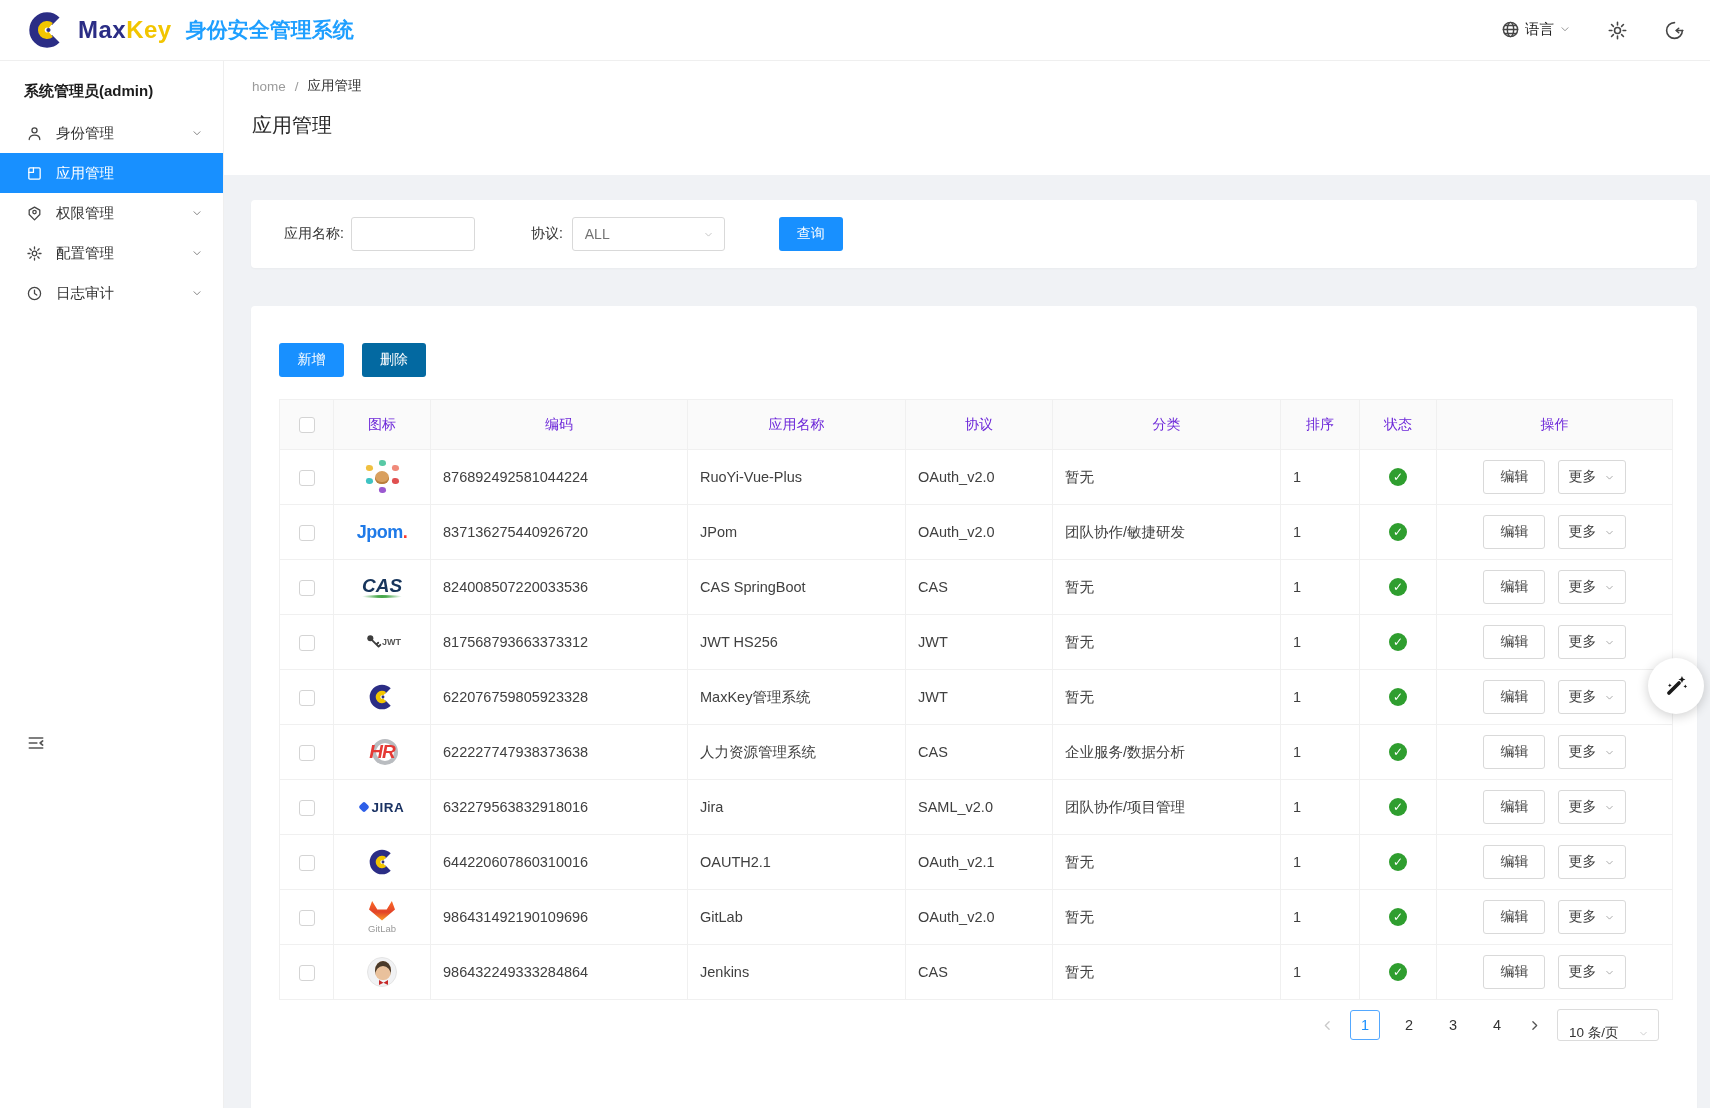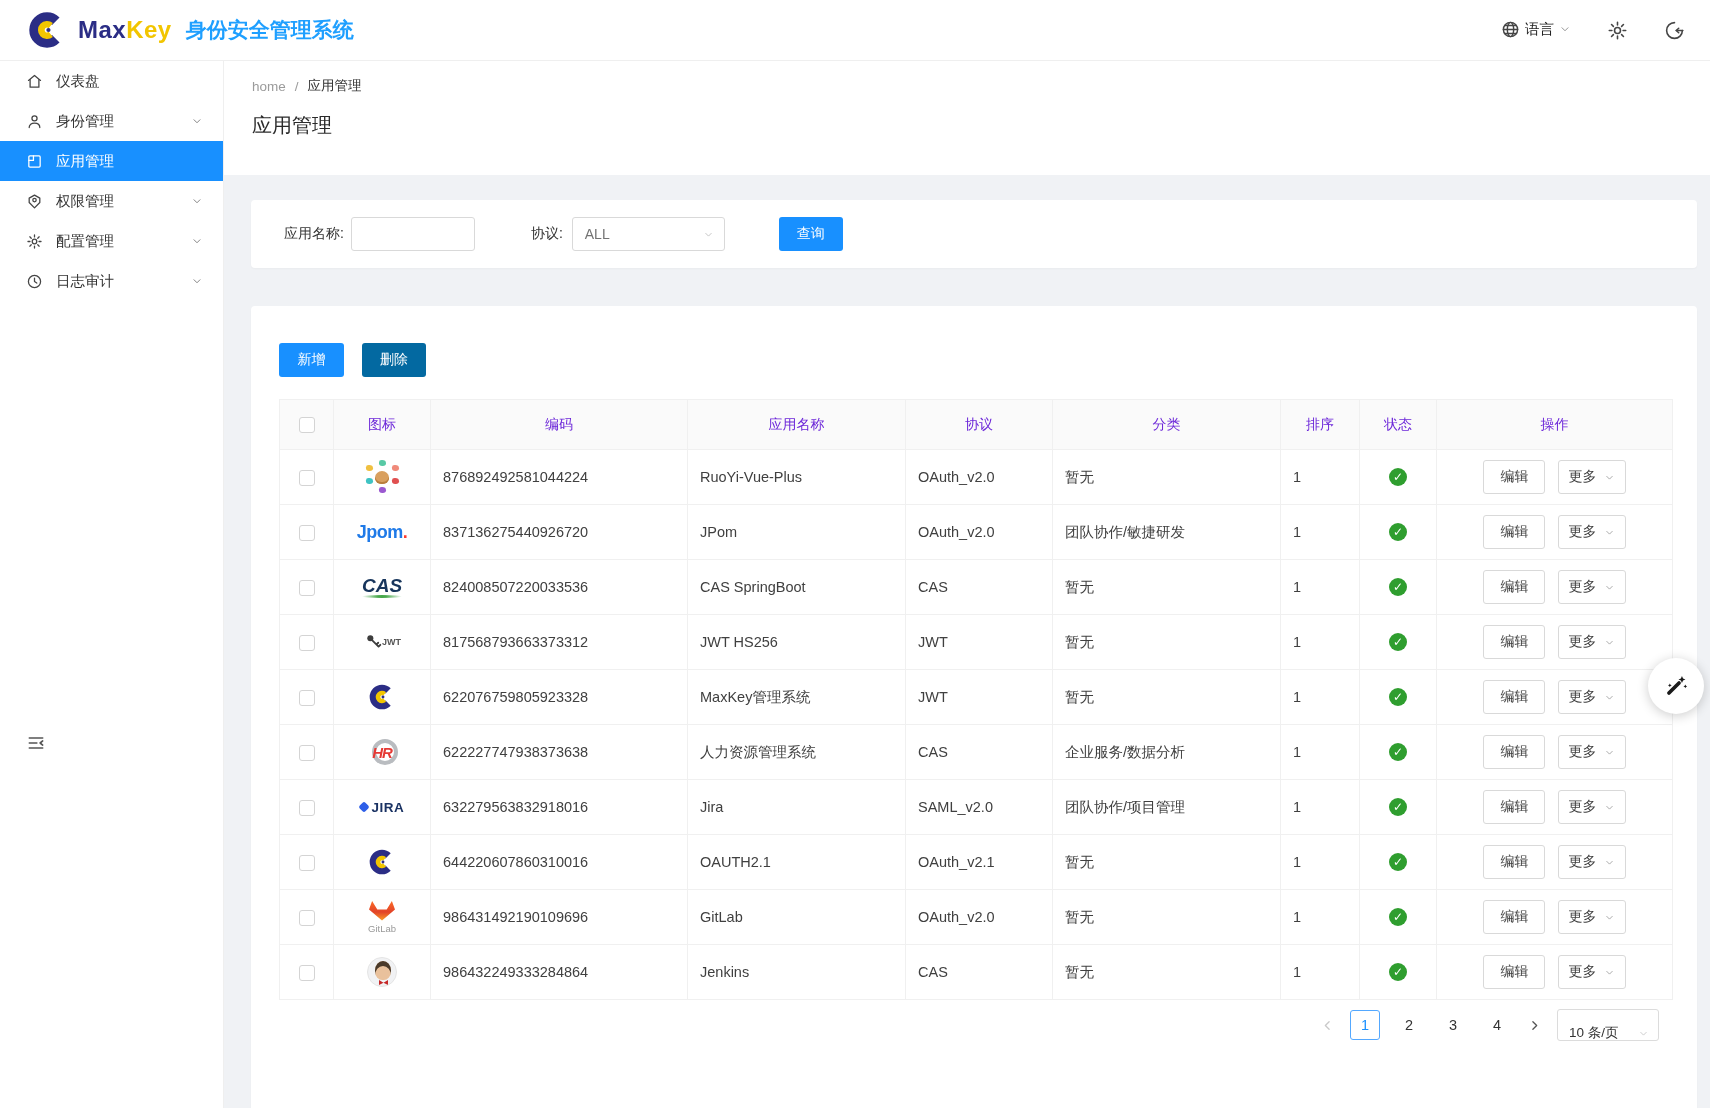--- a/index.html
+++ b/index.html
@@ -71,21 +71,21 @@
   .ai-ruoyi::before{content:"";position:absolute;left:11px;top:12px;width:14px;height:13px;border-radius:50% 50% 45% 45%;background:#d9a05f;box-shadow:inset 0 -2px 0 #b97f3e}
   .ai-ruoyi::after{content:"";position:absolute;left:15px;top:1px;width:7px;height:6px;border-radius:40% 60% 50% 50%;background:#58c9a5;box-shadow:-13px 5px 0 #f0c040,13px 5px 0 #f08a7a,-13px 18px 0 #3fc3c3,13px 18px 0 #e05050,0 27px 0 #9b59d0}
   .ai-jpom{font-weight:800;font-size:18px;color:#1f7ae8;letter-spacing:-.5px}
   .ai-jpom i{color:#ff3b30;font-style:normal}
   .ai-cas{font-weight:900;font-style:italic;font-size:19px;color:#17355c;line-height:1}
   .ai-cas::after{content:"";display:block;height:3px;margin-top:0;border-radius:50%;background:linear-gradient(90deg,transparent,#49a84c 40%,#49a84c 60%,transparent)}
   .ai-jwt{display:inline-flex;align-items:center}
   .ai-jwt em{font-style:normal;font-size:9px;font-weight:bold;color:#555;margin-left:-3px}
   .ai-hr{position:relative;width:34px;height:32px;display:inline-flex;align-items:center;justify-content:center}
   .ai-hr::before{content:"";position:absolute;right:1px;top:3px;width:18px;height:18px;border-radius:50%;border:4px solid #b9bcc0}
-  .ai-hr b{position:relative;color:#e53935;font-weight:900;font-style:italic;font-size:15px;letter-spacing:-1px}
+  .ai-hr b{position:relative;color:#e53935;font-weight:900;font-style:italic;font-size:19px;letter-spacing:-1px}
   .ai-jira{font-weight:bold;font-size:13.5px;color:#1a3263;display:inline-flex;align-items:center;letter-spacing:.5px}
   .ai-jira i{width:8px;height:8px;background:#2e5fe8;transform:rotate(45deg);border-radius:2px;margin-right:4px}
   .ai-gitlab{display:inline-flex;flex-direction:column;align-items:center}
   .ai-gitlab .fox{width:26px;height:20px;background:linear-gradient(180deg,#fc6d26 0%,#e24329 55%,#fca326 100%);clip-path:polygon(50% 100%,0 45%,12% 2%,32% 45%,68% 45%,88% 2%,100% 45%)}
   .ai-gitlab em{font-style:normal;font-size:9.5px;color:#999;margin-top:2px}
   .ai-jenkins{position:relative;width:30px;height:30px;border-radius:50%;background:#f1f2f4;overflow:hidden;display:inline-block;border:1px solid #e5e5e5}
   .ai-jenkins::before{content:"";position:absolute;left:7px;top:3px;width:16px;height:19px;border-radius:50% 50% 45% 45%;background:#e9c19c;box-shadow:inset 0 5px 0 #4a3a2a}
   .ai-jenkins::after{content:"";position:absolute;left:11px;bottom:1px;width:9px;height:5px;background:#c62828;clip-path:polygon(0 0,50% 55%,100% 0,100% 100%,50% 55%,0 100%)}
 
   
@@ -135,28 +135,22 @@
       <svg class="ic-stroke" width="21" height="21" viewBox="0 0 24 24">
           <path d="M21 12a9 9 0 1 1-9-9"></path>
           <path d="M21.5 12h-7.5"></path>
           <path d="M16.8 9.4L14 12l2.8 2.6"></path>
         </svg>
     </div>
   </div>
 </div>
 
 <div class="sidebar">
+  <div class="side-user">系统管理员(admin)</div>
   <div class="menu">
-    <div class="menu-item">
-      <svg class="mi ic-stroke" viewBox="0 0 24 24">
-          <path d="M3.5 10.5L12 3.5l8.5 7"></path>
-          <path d="M5.8 9.5V20h12.4V9.5"></path>
-        </svg>
-      <span>仪表盘</span>
-    </div>
     <div class="menu-item">
       <svg class="mi ic-stroke" viewBox="0 0 24 24">
           <circle cx="12" cy="7.5" r="3.6"></circle>
           <path d="M4.5 20.5c0-4.2 3.2-6.3 7.5-6.3s7.5 2.1 7.5 6.3"></path>
         </svg>
       <span>身份管理</span>
       <svg class="chev ic-stroke" width="12" height="12" viewBox="0 0 24 24" style="stroke:#777">
           <path d="M6 9.5l6 6 6-6"></path>
         </svg>
     </div>

